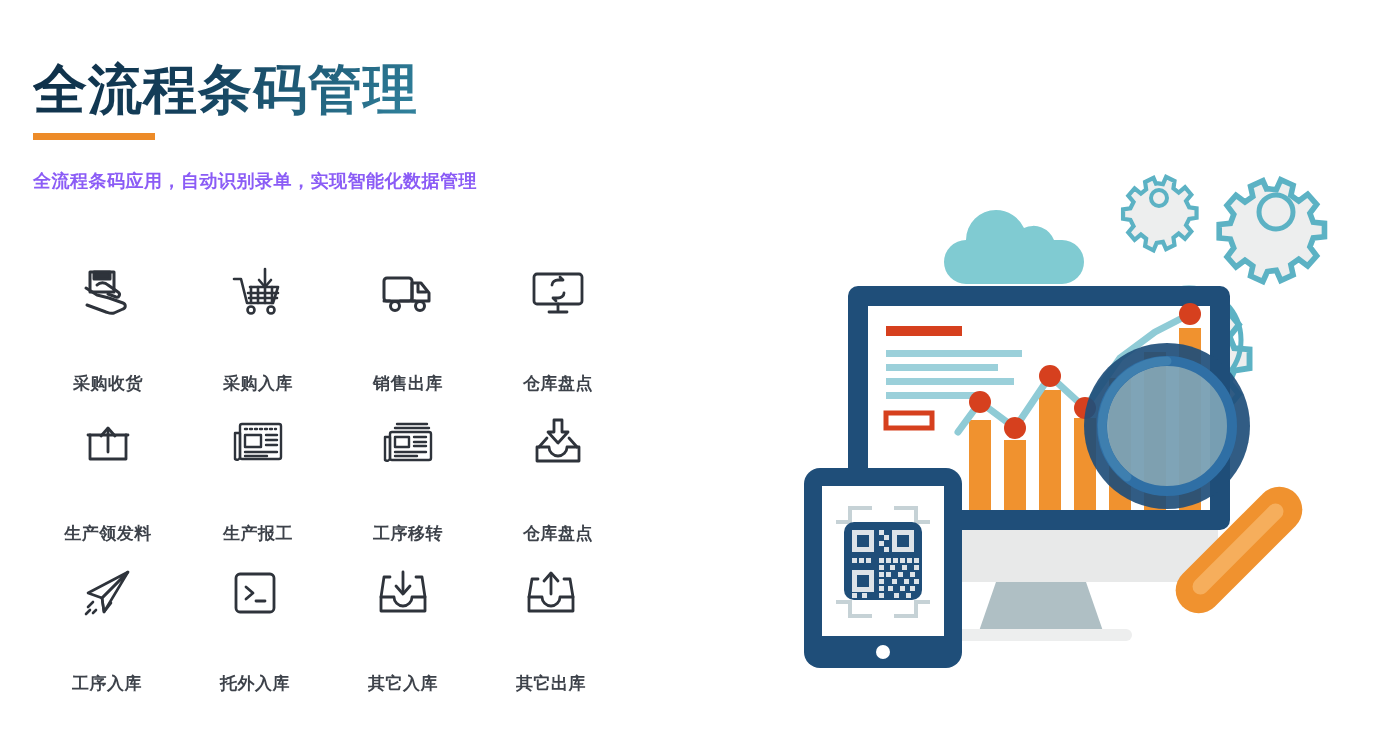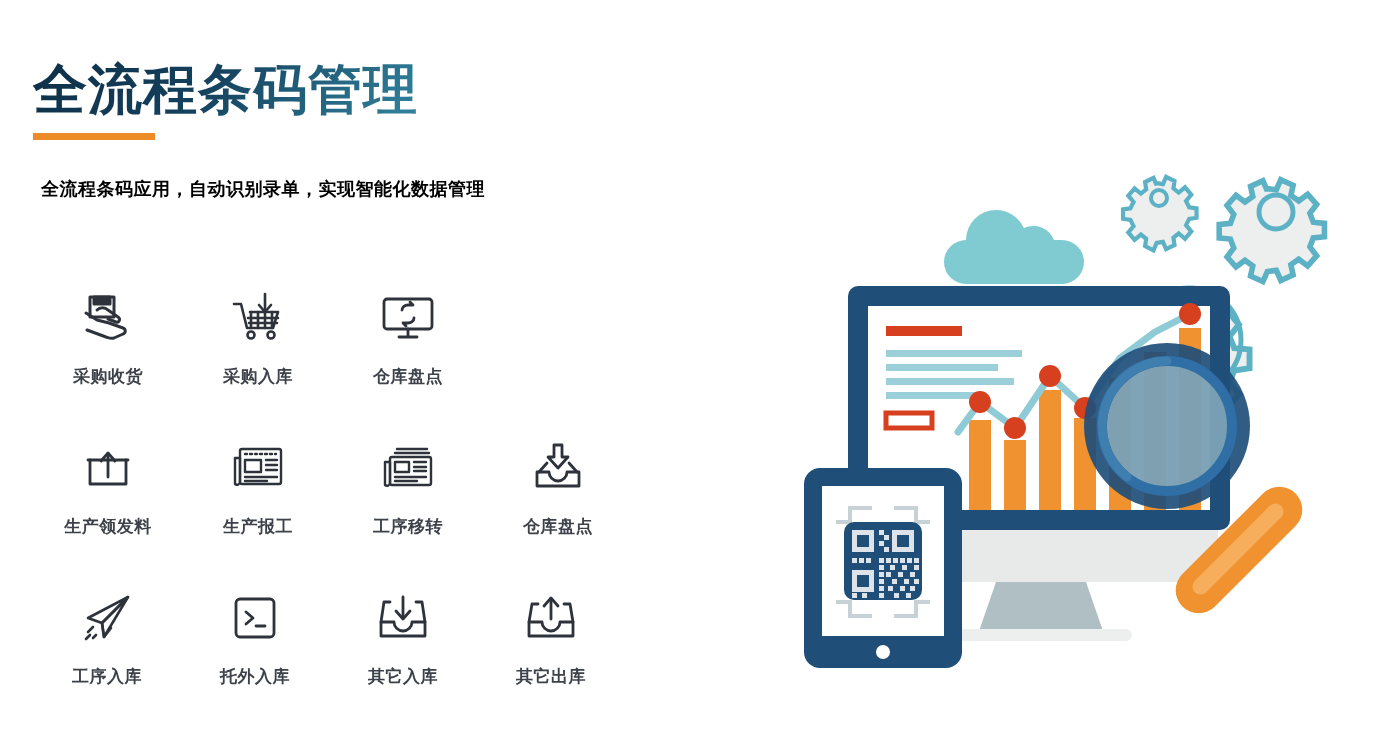--- a/index.html
+++ b/index.html
@@ -20,30 +20,30 @@
     -webkit-background-clip:text;background-clip:text;
     color:transparent;-webkit-text-fill-color:transparent;
     margin:0;white-space:nowrap;
   }
   .headline-rule{
     position:absolute;left:0px;top:75px;width:122px;height:7px;
     background:#ED8B28;
   }
   .subtitle{
     position:absolute;left:33px;top:169px;
-    font-size:18px;font-weight:bold;color:#000000;letter-spacing:.5px;
-    white-space:nowrap;margin:8px;
+    font-size:18px;font-weight:bold;color:#8b5cf6;letter-spacing:.5px;
+    white-space:nowrap;margin:0;
   }
 
   
   .grid{position:absolute;left:33px;top:262px;width:740px;}
   .grid-row{display:flex;height:150px;}
   .cell{
     width:150px;display:flex;flex-direction:column;
-    align-items:center;justify-content:center;
+    align-items:center;justify-content:flex-start;gap:32px;
   }
   .cell .ic{height:62px;display:flex;align-items:center;justify-content:center;}
   .cell .ic svg{display:block;}
   .cell .lbl{
     margin-top:16px;font-size:17px;font-weight:bold;color:#3D424A;
     letter-spacing:.5px;white-space:nowrap;
   }
 
   
   .illus{position:absolute;left:780px;top:150px;width:600px;height:540px;}
@@ -88,20 +88,35 @@
               <path d="M24 21v16M31 21v16M38 21v16M45 21v16"></path>
               <path d="M21 27h30M22 32h28"></path>
               <circle cx="24" cy="44" r="3.5"></circle>
               <circle cx="44" cy="44" r="3.5"></circle>
             </g>
           </svg>
         </div>
         <div class="lbl">采购入库</div>
       </div>
 
+      <div class="cell">
+        <div class="ic">
+          <svg width="62" height="54" viewBox="0 0 62 54">
+            <g fill="none" stroke="#2E333B" stroke-width="3" stroke-linejoin="round" stroke-linecap="round">
+              <rect x="7" y="12" width="28" height="23" rx="3"></rect>
+              <path d="M35 17h9l8 10v8H35z"></path>
+              <path d="M41 19v7h8"></path>
+              <circle cx="18" cy="40" r="4.5"></circle>
+              <circle cx="43" cy="40" r="4.5"></circle>
+              <path d="M7 35h6M23 35h15"></path>
+            </g>
+          </svg>
+        </div>
+        <div class="lbl">销售出库</div>
+      </div>
 
       <div class="cell">
         <div class="ic">
           <svg width="62" height="54" viewBox="0 0 62 54">
             <g fill="none" stroke="#2E333B" stroke-width="2.8" stroke-linejoin="round" stroke-linecap="round">
               <rect x="7" y="8" width="48" height="30" rx="3"></rect>
               <path d="M31 38v7M22 46h18"></path>
               <path d="M25 19c0-3 3-5 6-5h5l-3-3"></path>
               <path d="M37 27c0 3-3 5-6 5h-5l3 3"></path>
             </g>

